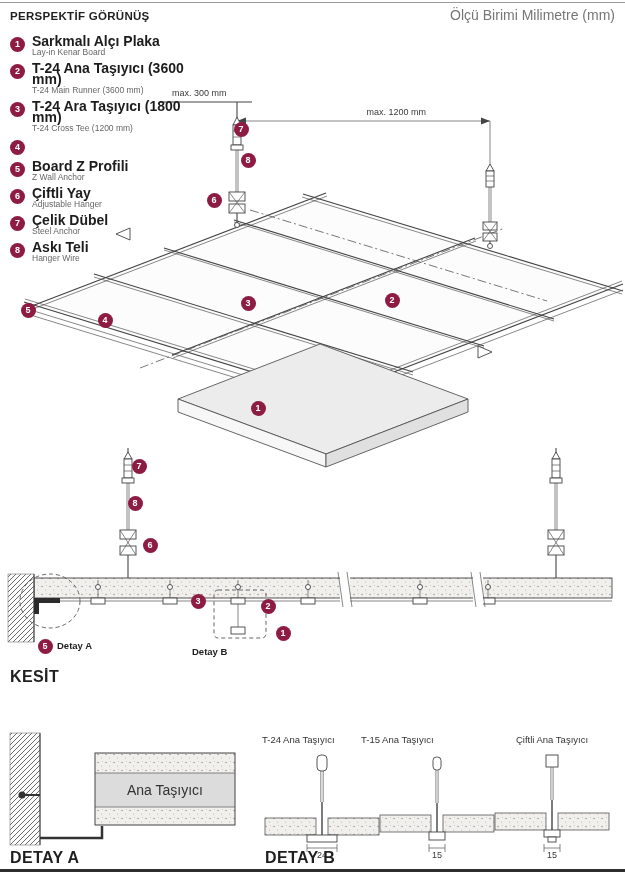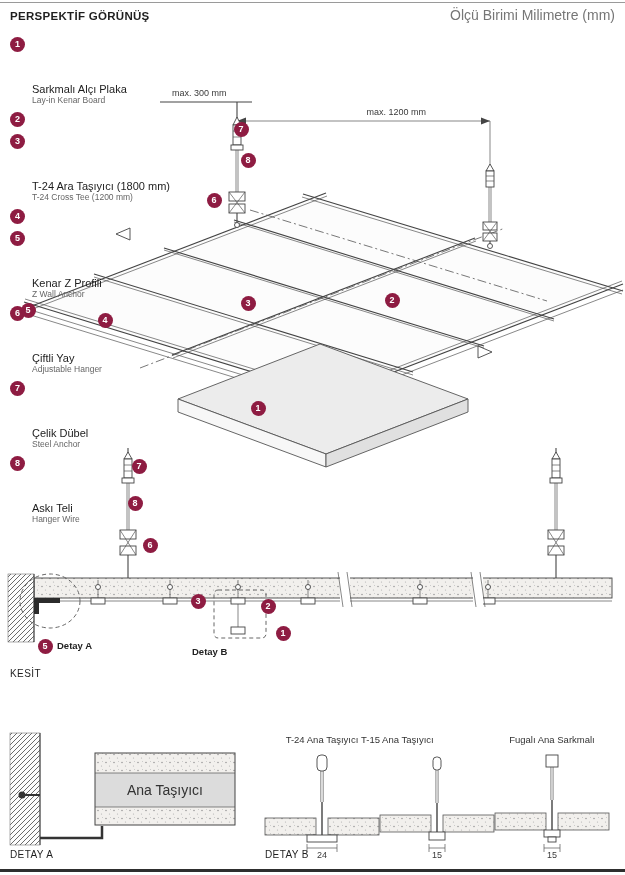--- a/index.html
+++ b/index.html
@@ -6,30 +6,30 @@
   .page{position:relative;width:625px;height:875px;background:#fff;overflow:hidden;
         font-family:"Liberation Sans",sans-serif;color:#222;}
   .rule-top{position:absolute;left:0;top:2px;width:625px;height:1px;background:#9a9a9a;}
   .rule-bottom{position:absolute;left:0;top:869px;width:625px;height:3px;background:#2e2e2e;}
   .drawing{position:absolute;left:0;top:0;}
   .header{position:absolute;left:10px;right:10px;top:7px;display:flex;justify-content:space-between;align-items:baseline;}
   .title{font-size:11.5px;font-weight:bold;color:#1f1f1f;letter-spacing:.3px;}
   .unit{font-size:14px;color:#767676;}
   .legend{position:absolute;left:10px;top:36px;width:200px;}
   .legend-row{display:flex;gap:7px;margin-bottom:6px;align-items:flex-start;}
-  .legend-text .tr{font-size:11px;font-weight:normal;color:#1c1c1c;line-height:11px;margin-top:48px;}
+  .legend-text .tr{font-size:14px;font-weight:bold;color:#1c1c1c;line-height:11px;}
   .legend-text .en{font-size:8.5px;color:#666;line-height:10px;}
   .badge{position:absolute;width:15px;height:15px;border-radius:50%;background:#8E1C42;color:#fff;
          font-size:9px;font-weight:bold;display:flex;align-items:center;justify-content:center;
          box-sizing:border-box;line-height:1;}
   .badge.inline{position:static;flex:0 0 15px;margin-top:1px;}
   .lbl{position:absolute;color:#333;font-size:9.5px;line-height:11px;}
   .lbl.dim{font-size:9px;color:#3a3a3a;}
   .lbl.b{font-weight:bold;color:#222;}
-  .sec-title{position:absolute;font-size:10px;font-weight:normal;color:#1f1f1f;letter-spacing:.4px;}
+  .sec-title{position:absolute;font-size:16px;font-weight:bold;color:#1f1f1f;letter-spacing:.4px;}
   
   .ln{stroke:#444;stroke-width:1.1;fill:none;}
   .lnt{stroke:#555;stroke-width:0.7;fill:none;}
   .dash{stroke:#555;stroke-width:0.8;fill:none;stroke-dasharray:9 3 2 3;}
   .dashed{stroke:#666;stroke-width:1;fill:none;stroke-dasharray:4 3;}
   .wh{fill:#fff;stroke:#444;stroke-width:0.9;}
 </style>
 </head>
 <body>
 
@@ -291,35 +291,39 @@
   <div class="legend">
     <div class="legend-row">
       <span class="badge inline">1</span>
       <span class="legend-text">
           <span class="tr" style="display:block">Sarkmalı Alçı Plaka</span>
           <span class="en" style="display:block">Lay-in Kenar Board</span>
         </span>
     </div>
     <div class="legend-row">
       <span class="badge inline">2</span>
+      <span class="legend-text">
+          <span class="tr" style="display:block">T-24 Ana Taşıyıcı (3600 mm)</span>
+          <span class="en" style="display:block">T-24 Main Runner (3600 mm)</span>
+        </span>
     </div>
     <div class="legend-row">
       <span class="badge inline">3</span>
       <span class="legend-text">
           <span class="tr" style="display:block">T-24 Ara Taşıyıcı (1800 mm)</span>
           <span class="en" style="display:block">T-24 Cross Tee (1200 mm)</span>
         </span>
     </div>
     <div class="legend-row">
       <span class="badge inline">4</span>
     </div>
     <div class="legend-row">
       <span class="badge inline">5</span>
       <span class="legend-text">
-          <span class="tr" style="display:block">Kenar Z Profili</span>
+          <span class="tr" style="display:block">Board Z Profili</span>
           <span class="en" style="display:block">Z Wall Anchor</span>
         </span>
     </div>
     <div class="legend-row">
       <span class="badge inline">6</span>
       <span class="legend-text">
           <span class="tr" style="display:block">Çiftli Yay</span>
           <span class="en" style="display:block">Adjustable Hanger</span>
         </span>
     </div>
@@ -338,23 +342,23 @@
         </span>
     </div>
   </div>
 
   <div class="lbl dim" style="left:172px;top:88px">max. 300 mm</div>
   <div class="lbl dim" style="left:300px;top:107px;width:126px;text-align:right">max. 1200 mm</div>
   <div class="sec-title" style="left:10px;top:668px">KESİT</div>
   <div class="lbl b" style="left:57px;top:640px">Detay A</div>
   <div class="lbl b" style="left:192px;top:646px">Detay B</div>
   <div class="lbl" style="left:95px;top:785px;width:140px;text-align:center;font-size:14px">Ana Taşıyıcı</div>
-  <div class="lbl" style="left:262px;top:734px;width:120px;text-align:center">T-24 Ana Taşıyıcı</div>
+  <div class="lbl" style="left:262px;top:734px;width:120px;">T-24 Ana Taşıyıcı</div>
   <div class="lbl" style="left:361px;top:734px;width:120px;text-align:left">T-15 Ana Taşıyıcı</div>
-  <div class="lbl" style="left:492px;top:734px;width:120px;text-align:center">Fugalı Ana Sarkmalı</div>
+  <div class="lbl" style="left:492px;top:734px;width:120px;text-align:center">Çiftli Ana Taşıyıcı</div>
   <div class="lbl dim" style="left:307px;top:850px;width:30px;text-align:center">24</div>
   <div class="lbl dim" style="left:422px;top:850px;width:30px;text-align:center">15</div>
   <div class="lbl dim" style="left:537px;top:850px;width:30px;text-align:center">15</div>
   <div class="sec-title" style="left:10px;top:849px">DETAY A</div>
   <div class="sec-title" style="left:265px;top:849px">DETAY B</div>
 
   <div class="badge" style="left:233.5px;top:121.5px">7</div>
   <div class="badge" style="left:240.5px;top:152.5px">8</div>
   <div class="badge" style="left:206.5px;top:192.5px">6</div>
   <div class="badge" style="left:240.5px;top:295.5px">3</div>

